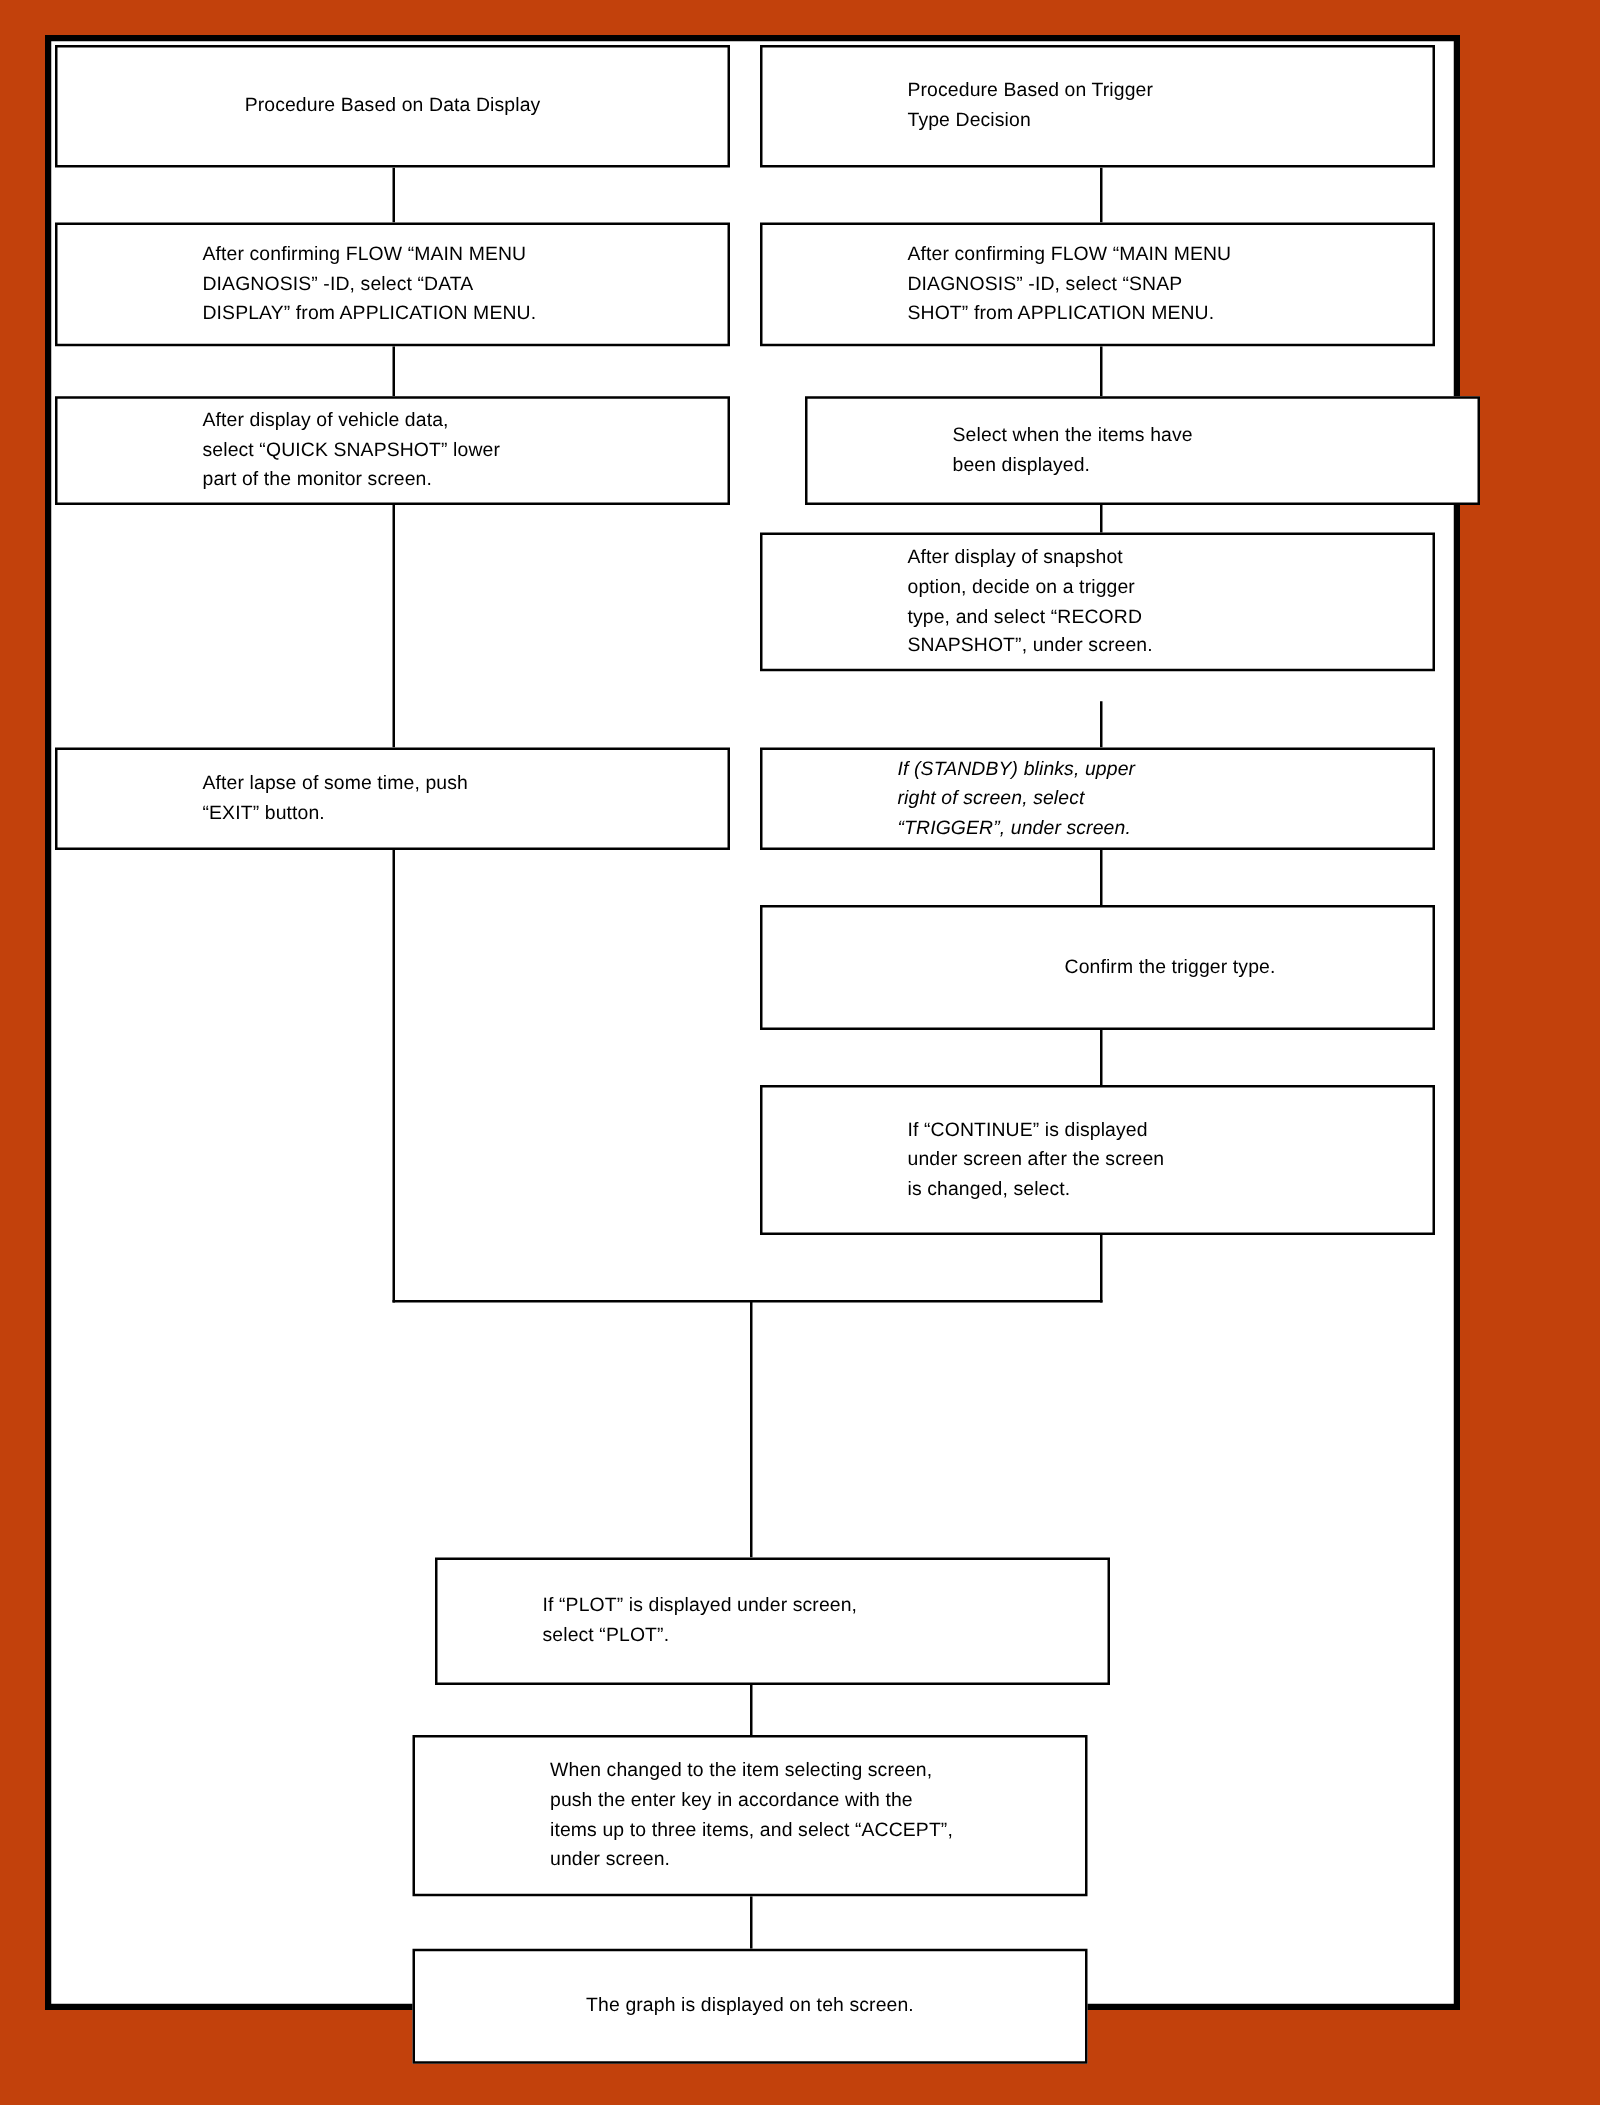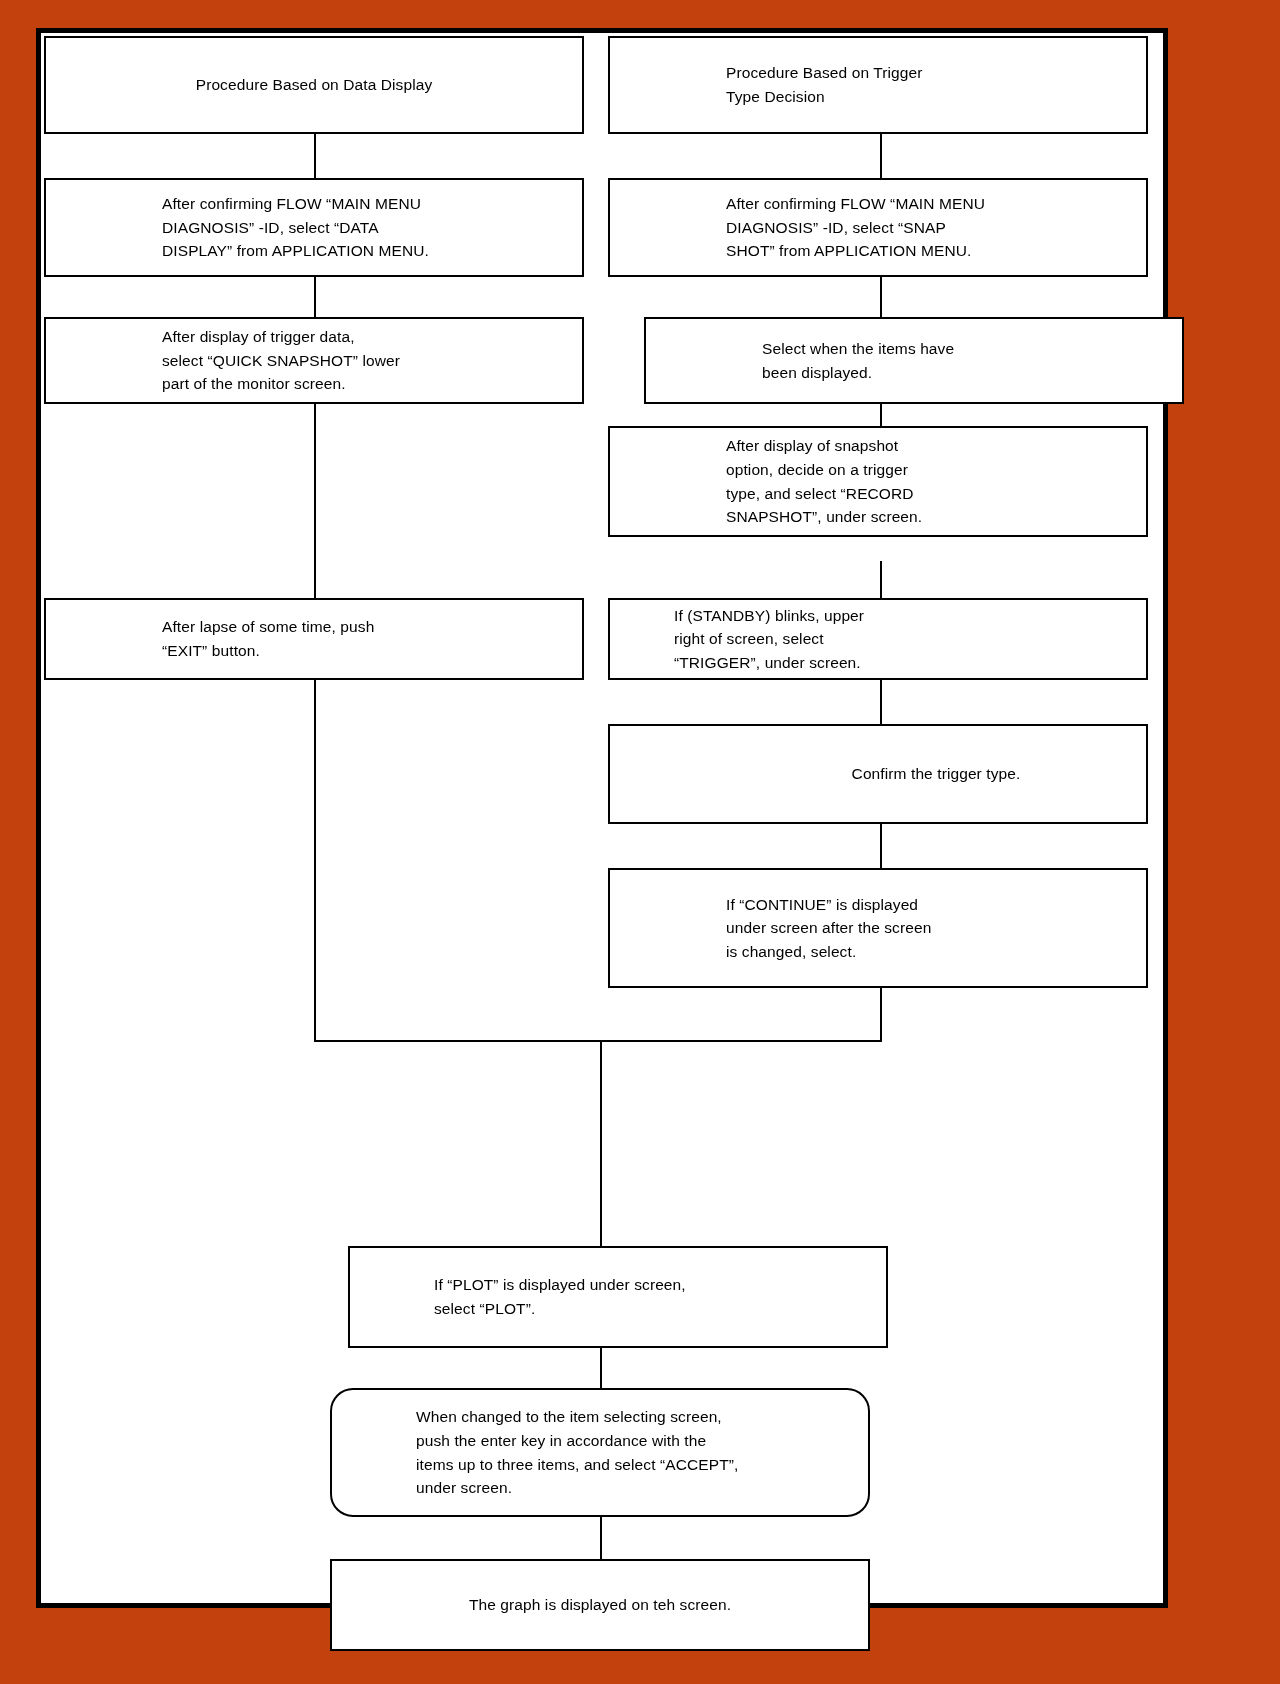--- a/index.html
+++ b/index.html
@@ -109,21 +109,21 @@
 DISPLAY” from APPLICATION MENU.</span>
   </div>
 
   <div class="node left-text" style="left:608px; top:178px; width:540px; height:99px; padding-left:116px;">
     <span class="node-text">After confirming FLOW “MAIN MENU
 DIAGNOSIS” -ID, select “SNAP
 SHOT” from APPLICATION MENU.</span>
   </div>
 
   <div class="node left-text" style="left:44px; top:317px; width:540px; height:87px; padding-left:116px;">
-    <span class="node-text">After display of trigger data,
+    <span class="node-text">After display of vehicle data,
 select “QUICK SNAPSHOT” lower
 part of the monitor screen.</span>
   </div>
 
   <div class="node left-text" style="left:608px; top:317px; width:540px; height:87px; padding-left:116px;margin-left:36px;">
     <span class="node-text">Select when the items have
 been displayed.</span>
   </div>
 
   <div class="node left-text" style="left:608px; top:426px; width:540px; height:111px; padding-left:116px;">
@@ -131,42 +131,42 @@
 option, decide on a trigger
 type, and select “RECORD
 SNAPSHOT”, under screen.</span>
   </div>
 
   <div class="node left-text" style="left:44px; top:598px; width:540px; height:82px; padding-left:116px;">
     <span class="node-text">After lapse of some time, push
 “EXIT” button.</span>
   </div>
 
-  <div class="node left-text" style="left:608px; top:598px; width:540px; height:82px; padding-left:64px;">
+  <div class="node left-text" style="left:608px; top:598px; width:540px; height:82px; padding-left:108px;font-style:italic;">
     <span class="node-text">If (STANDBY) blinks, upper
 right of screen, select
 “TRIGGER”, under screen.</span>
   </div>
 
   <div class="node left-text" style="left:608px; top:724px; width:540px; height:100px; padding-left:116px;justify-content:center;">
     <span class="node-text">Confirm the trigger type.</span>
   </div>
 
   <div class="node left-text" style="left:608px; top:868px; width:540px; height:120px; padding-left:116px;">
     <span class="node-text">If “CONTINUE” is displayed
 under screen after the screen
 is changed, select.</span>
   </div>
 
   <div class="node left-text" style="left:348px; top:1246px; width:540px; height:102px; padding-left:84px;">
     <span class="node-text">If “PLOT” is displayed under screen,
 select “PLOT”.</span>
   </div>
 
-  <div class="node left-text" style="left:330px; top:1388px; width:540px; height:129px; padding-left:84px;border-radius:23px;">
+  <div class="node left-text" style="left:330px; top:1388px; width:540px; height:129px; padding-left:108px;">
     <span class="node-text">When changed to the item selecting screen,
 push the enter key in accordance with the
 items up to three items, and select “ACCEPT”,
 under screen.</span>
   </div>
 
   <div class="node center" style="left:330px; top:1559px; width:540px; height:92px;">
     <span class="node-text">The graph is displayed on teh screen.</span>
   </div>
 

